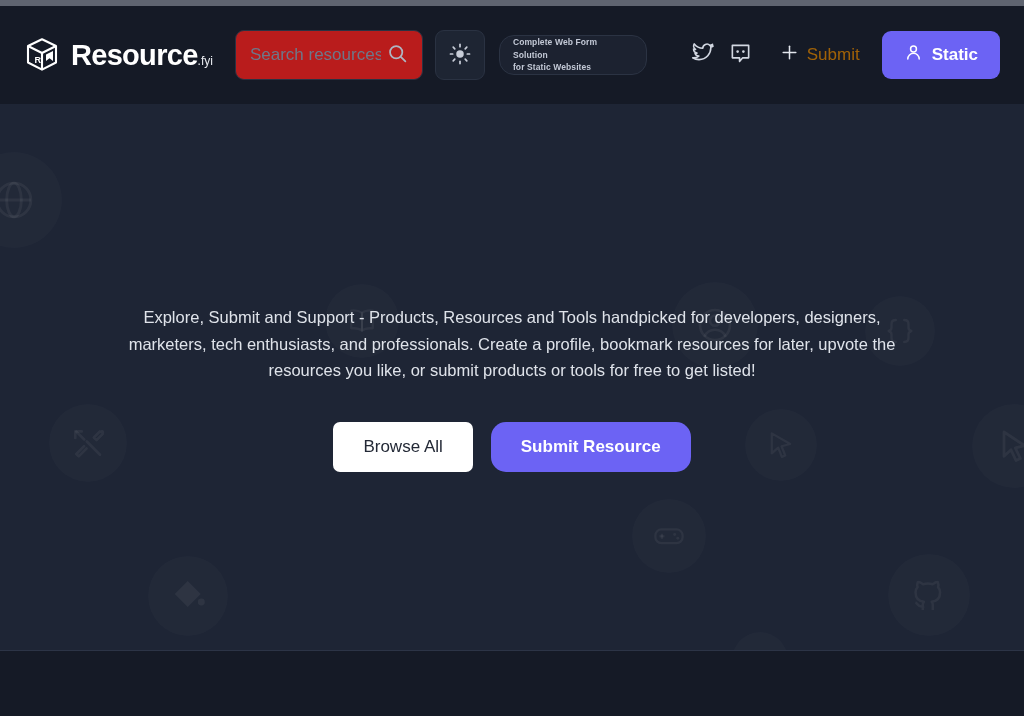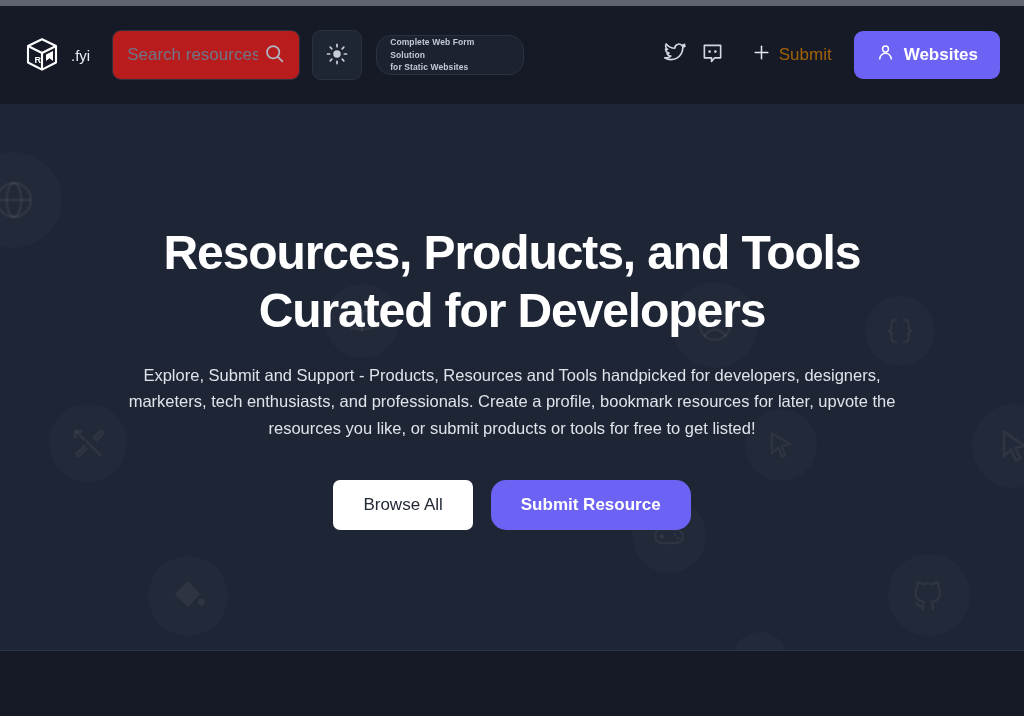--- a/index.html
+++ b/index.html
@@ -25,21 +25,21 @@
     gap:0;
     position:relative; z-index:20;
   }
   .brand { display:flex; align-items:center; gap:11px; cursor:pointer; }
   .brand-mark { width:36px; height:38px; flex:0 0 auto; }
   .brand-text {
     font-size:29px; font-weight:700; color:#ffffff;
     letter-spacing:-0.7px; line-height:1;
     display:flex; align-items:baseline;
   }
-  .brand-tld { font-size:15px; font-weight:400; color:#e9ebf0; letter-spacing:0; }
+  .brand-tld { font-size:12px; font-weight:400; color:#e9ebf0; letter-spacing:0; }
 
   .search-wrap {
     margin-left:22px;
     width:188px; height:50px;
     background:#b91c1c;
     border:1px solid #2a3242;
     border-radius:9px;
     display:flex; align-items:center;
     padding:0 14px;
     position:relative;
@@ -170,20 +170,21 @@
     <span class="brand-mark">
       <svg width="36" height="38" viewBox="0 0 36 38" fill="none">
         <path d="M18 3.2 L32 10 L32 26.5 L18 33.6 L4 26.5 L4 10 Z" stroke="#ffffff" stroke-width="2.1" stroke-linejoin="round" fill="none"></path>
         <path d="M4 10 L18 17 L32 10" stroke="#ffffff" stroke-width="2.1" stroke-linejoin="round" fill="none"></path>
         <path d="M18 17 L18 33.6" stroke="#ffffff" stroke-width="2.1" fill="none"></path>
         <path d="M22 18.5 L29 15 L29 25 L25.5 22.2 L22 25 Z" fill="#ffffff"></path>
         <text x="10.6" y="27.2" font-family="Liberation Sans, sans-serif" font-size="9" font-weight="700" fill="#ffffff">R</text>
       </svg>
     </span>
     <span class="brand-text">
+      <span>Resource</span>
         <span class="brand-tld">.fyi</span>
     </span>
   </a>
 
   <div class="search-wrap">
     <input class="search-input" type="text" placeholder="Search resources" style="">
     <span class="search-icon">
       <svg width="21" height="21" viewBox="0 0 24 24" fill="none" stroke="#aeb5c2" stroke-width="2" stroke-linecap="round">
         <circle cx="10.5" cy="10.5" r="7"></circle>
         <line x1="15.8" y1="15.8" x2="21" y2="21"></line>
@@ -244,21 +245,21 @@
       <span>Submit</span>
     </a>
 
     <button class="account-btn">
       <span>
         <svg width="19" height="19" viewBox="0 0 24 24" fill="none" stroke="#ffffff" stroke-width="1.9" stroke-linecap="round">
           <circle cx="12" cy="7.6" r="3.7"></circle>
           <path d="M4.8 20.2a7.2 7.2 0 0 1 14.4 0"></path>
         </svg>
       </span>
-      <span>Websites</span>
+      <span>Static</span>
     </button>
 
   </nav>
 </header>
 
 <section class="hero">
 
   <div class="bg-icons">
 
     <div class="bg-ico" style="left:-34px; top:48px; width:96px; height:96px;">
@@ -339,24 +340,20 @@
 
     <div class="bg-ico" style="left:888px; top:450px; width:82px; height:82px;">
       <svg width="38" height="38" viewBox="0 0 24 24" fill="none" stroke="currentColor" stroke-width="1.6" stroke-linejoin="round">
         <path d="M9 19.2c-4 1.2-4-2.1-5.6-2.5M14.4 21.4v-3.3c0-.9-.2-1.3-.7-1.8 2.8-.3 5.3-1.4 5.3-6a4.6 4.6 0 0 0-1.3-3.2 4.3 4.3 0 0 0-.1-3.2s-1-.3-3.3 1.3a11.3 11.3 0 0 0-6 0C5.9 3.6 4.9 3.9 4.9 3.9a4.3 4.3 0 0 0-.1 3.2 4.6 4.6 0 0 0-1.3 3.2c0 4.6 2.5 5.7 5.3 6-.4.4-.6.9-.7 1.5v3.6"></path>
       </svg>
     </div>
 
   </div>
 
   <div class="hero-inner">
-    <h1 class="hero-title">
-      <span>Resources, Products, and Tools</span><br>
-      <span>Curated for Developers</span>
-    </h1>
     <p class="hero-sub">Explore, Submit and Support - Products, Resources and Tools handpicked for developers, designers, marketers, tech enthusiasts, and professionals. Create a profile, bookmark resources for later, upvote the resources you like, or submit products or tools for free to get listed!</p>
     <div class="hero-cta">
       <button class="btn-ghost">Browse All</button>
       <button class="btn-primary">Submit Resource</button>
     </div>
   </div>
 
 </section>
 
 <div class="below"></div>

